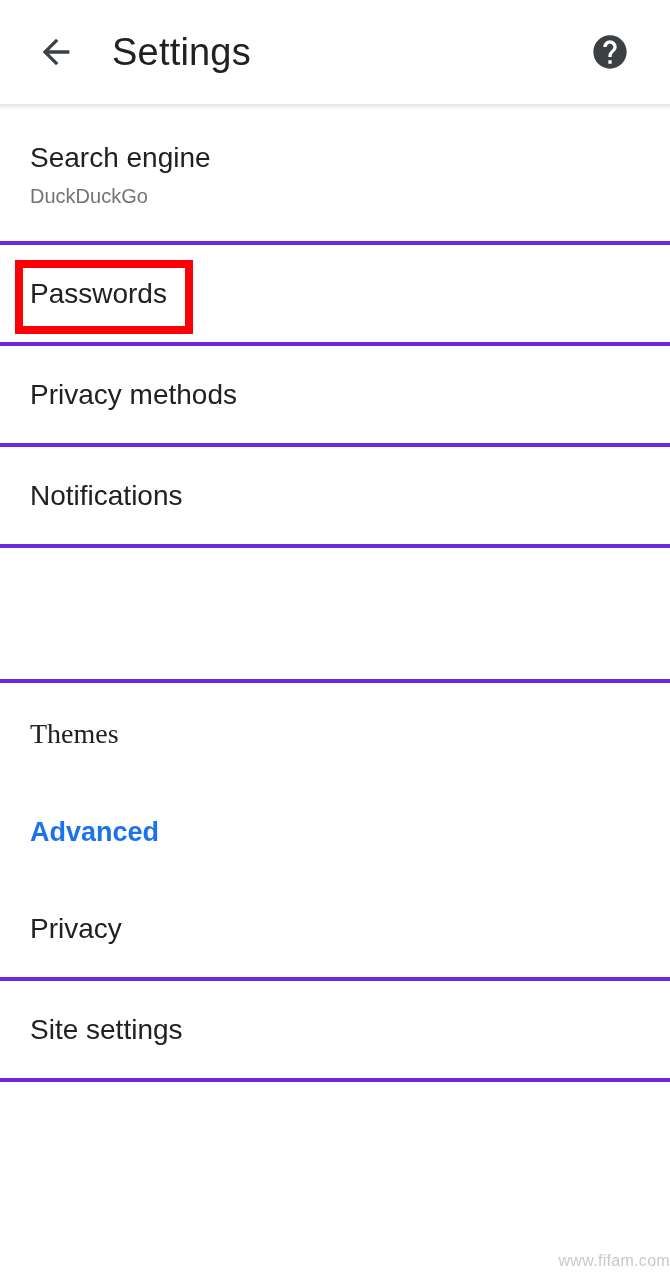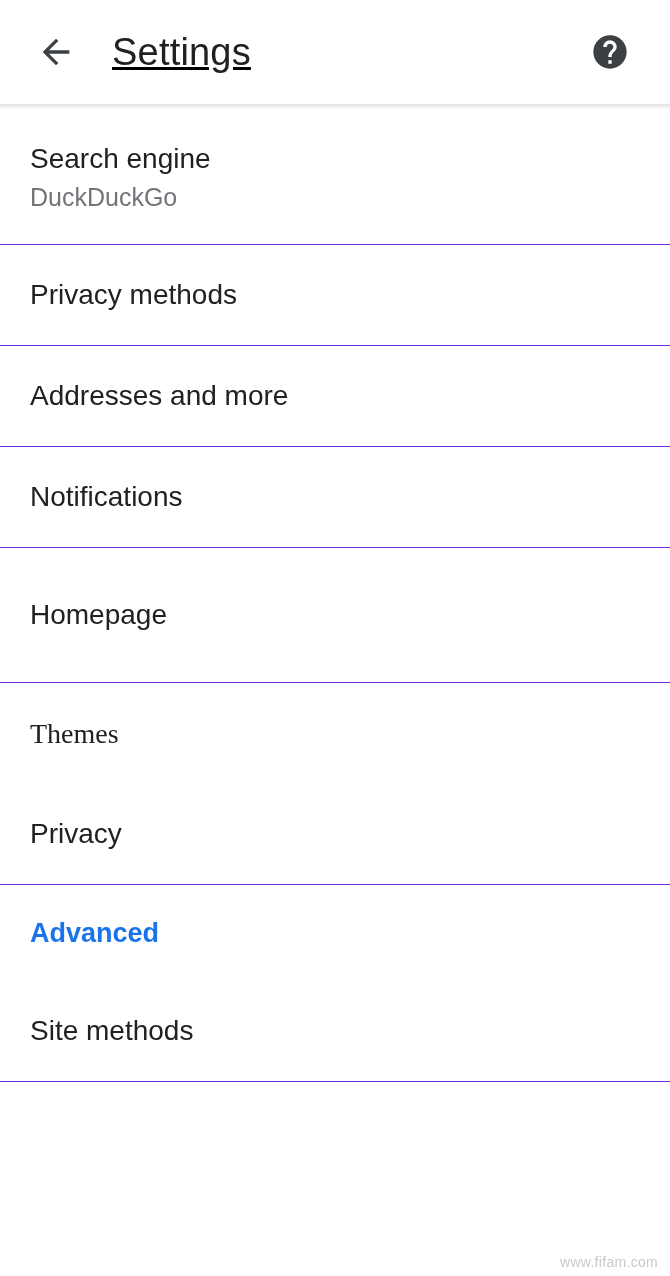--- a/index.html
+++ b/index.html
@@ -17,21 +17,20 @@
 
   
   .appbar {
     height: 104px;
     display: flex;
     align-items: center;
     padding: 0 24px;
     box-sizing: border-box;
     background: #ffffff;
     position: relative;
-    text-decoration: underline;
   }
   .back-btn {
     width: 56px;
     height: 56px;
     display: flex;
     align-items: center;
     justify-content: center;
     flex: 0 0 auto;
     margin-left: 4px;
     cursor: pointer;
@@ -63,33 +62,33 @@
   .list {
     background: #ffffff;
   }
   .row {
     position: relative;
     box-sizing: border-box;
     padding: 0 30px;
     display: flex;
     flex-direction: column;
     justify-content: center;
-    border-bottom: 1px solid #6d28d9;
+    border-bottom: 4px solid #6d28d9;
     cursor: pointer;
   }
   .row.h1 { height: 101px; }      
   .row.h2 { height: 101px; }      
   .row-title {
     font-size: 28px;
     color: #202124;
     line-height: 34px;
     font-weight: 400;
   }
   .row-sub {
-    font-size: 25px;
+    font-size: 20px;
     color: #70757a;
     line-height: 30px;
     margin-top: 6px;
   }
   .row.section-header {
     border-bottom: none;
     height: 96px;
   }
   .row.section-header .row-title {
     color: #1a73e8;
@@ -108,23 +107,23 @@
     top: 15px;
     width: 178px;
     height: 74px;
     border: 8px solid #fb0007;
     box-sizing: border-box;
     pointer-events: none;
   }
 
   .watermark {
     position: absolute;
-    right: 12px;
+    right: 0;
     bottom: 6px;
-    font-size: 14px;
+    font-size: 16px;
     color: #c9c9c9;
     letter-spacing: 0.3px;
   }
 </style>
 </head>
 <body>
 
 <div class="appbar">
   <div class="back-btn">
     <svg width="40" height="40" viewBox="0 0 24 24">
@@ -140,49 +139,49 @@
 </div>
 <div class="appbar-shadow"></div>
 
 <div class="list">
 
   <div class="row h2" style="height:135px;">
     <div class="row-title">Search engine</div>
     <div class="row-sub">DuckDuckGo</div>
   </div>
 
+  <div class="row h1 highlight-row">
+    <div class="row-title">Passwords</div>
+    <div class="highlight-box"></div>
+  </div>
 
   <div class="row h1">
     <div class="row-title">Privacy methods</div>
   </div>
 
-  <div class="row h1">
-    <div class="row-title">Addresses and more</div>
-  </div>
 
   <div class="row h1">
     <div class="row-title">Notifications</div>
   </div>
 
   <div class="row h2" style="height:135px;">
-    <div class="row-title">Homepage</div>
   </div>
 
   <div class="row h1 no-border">
     <div class="row-title">Themes</div>
   </div>
 
+  <div class="row section-header">
+    <div class="row-title">Advanced</div>
+  </div>
+
   <div class="row h1">
     <div class="row-title">Privacy</div>
   </div>
 
-  <div class="row section-header">
-    <div class="row-title">Advanced</div>
-  </div>
-
 
   <div class="row h1">
-    <div class="row-title">Site methods</div>
+    <div class="row-title">Site settings</div>
   </div>
 
 </div>
 
 <div class="watermark">www.fifam.com</div>
 
 </body></html>

